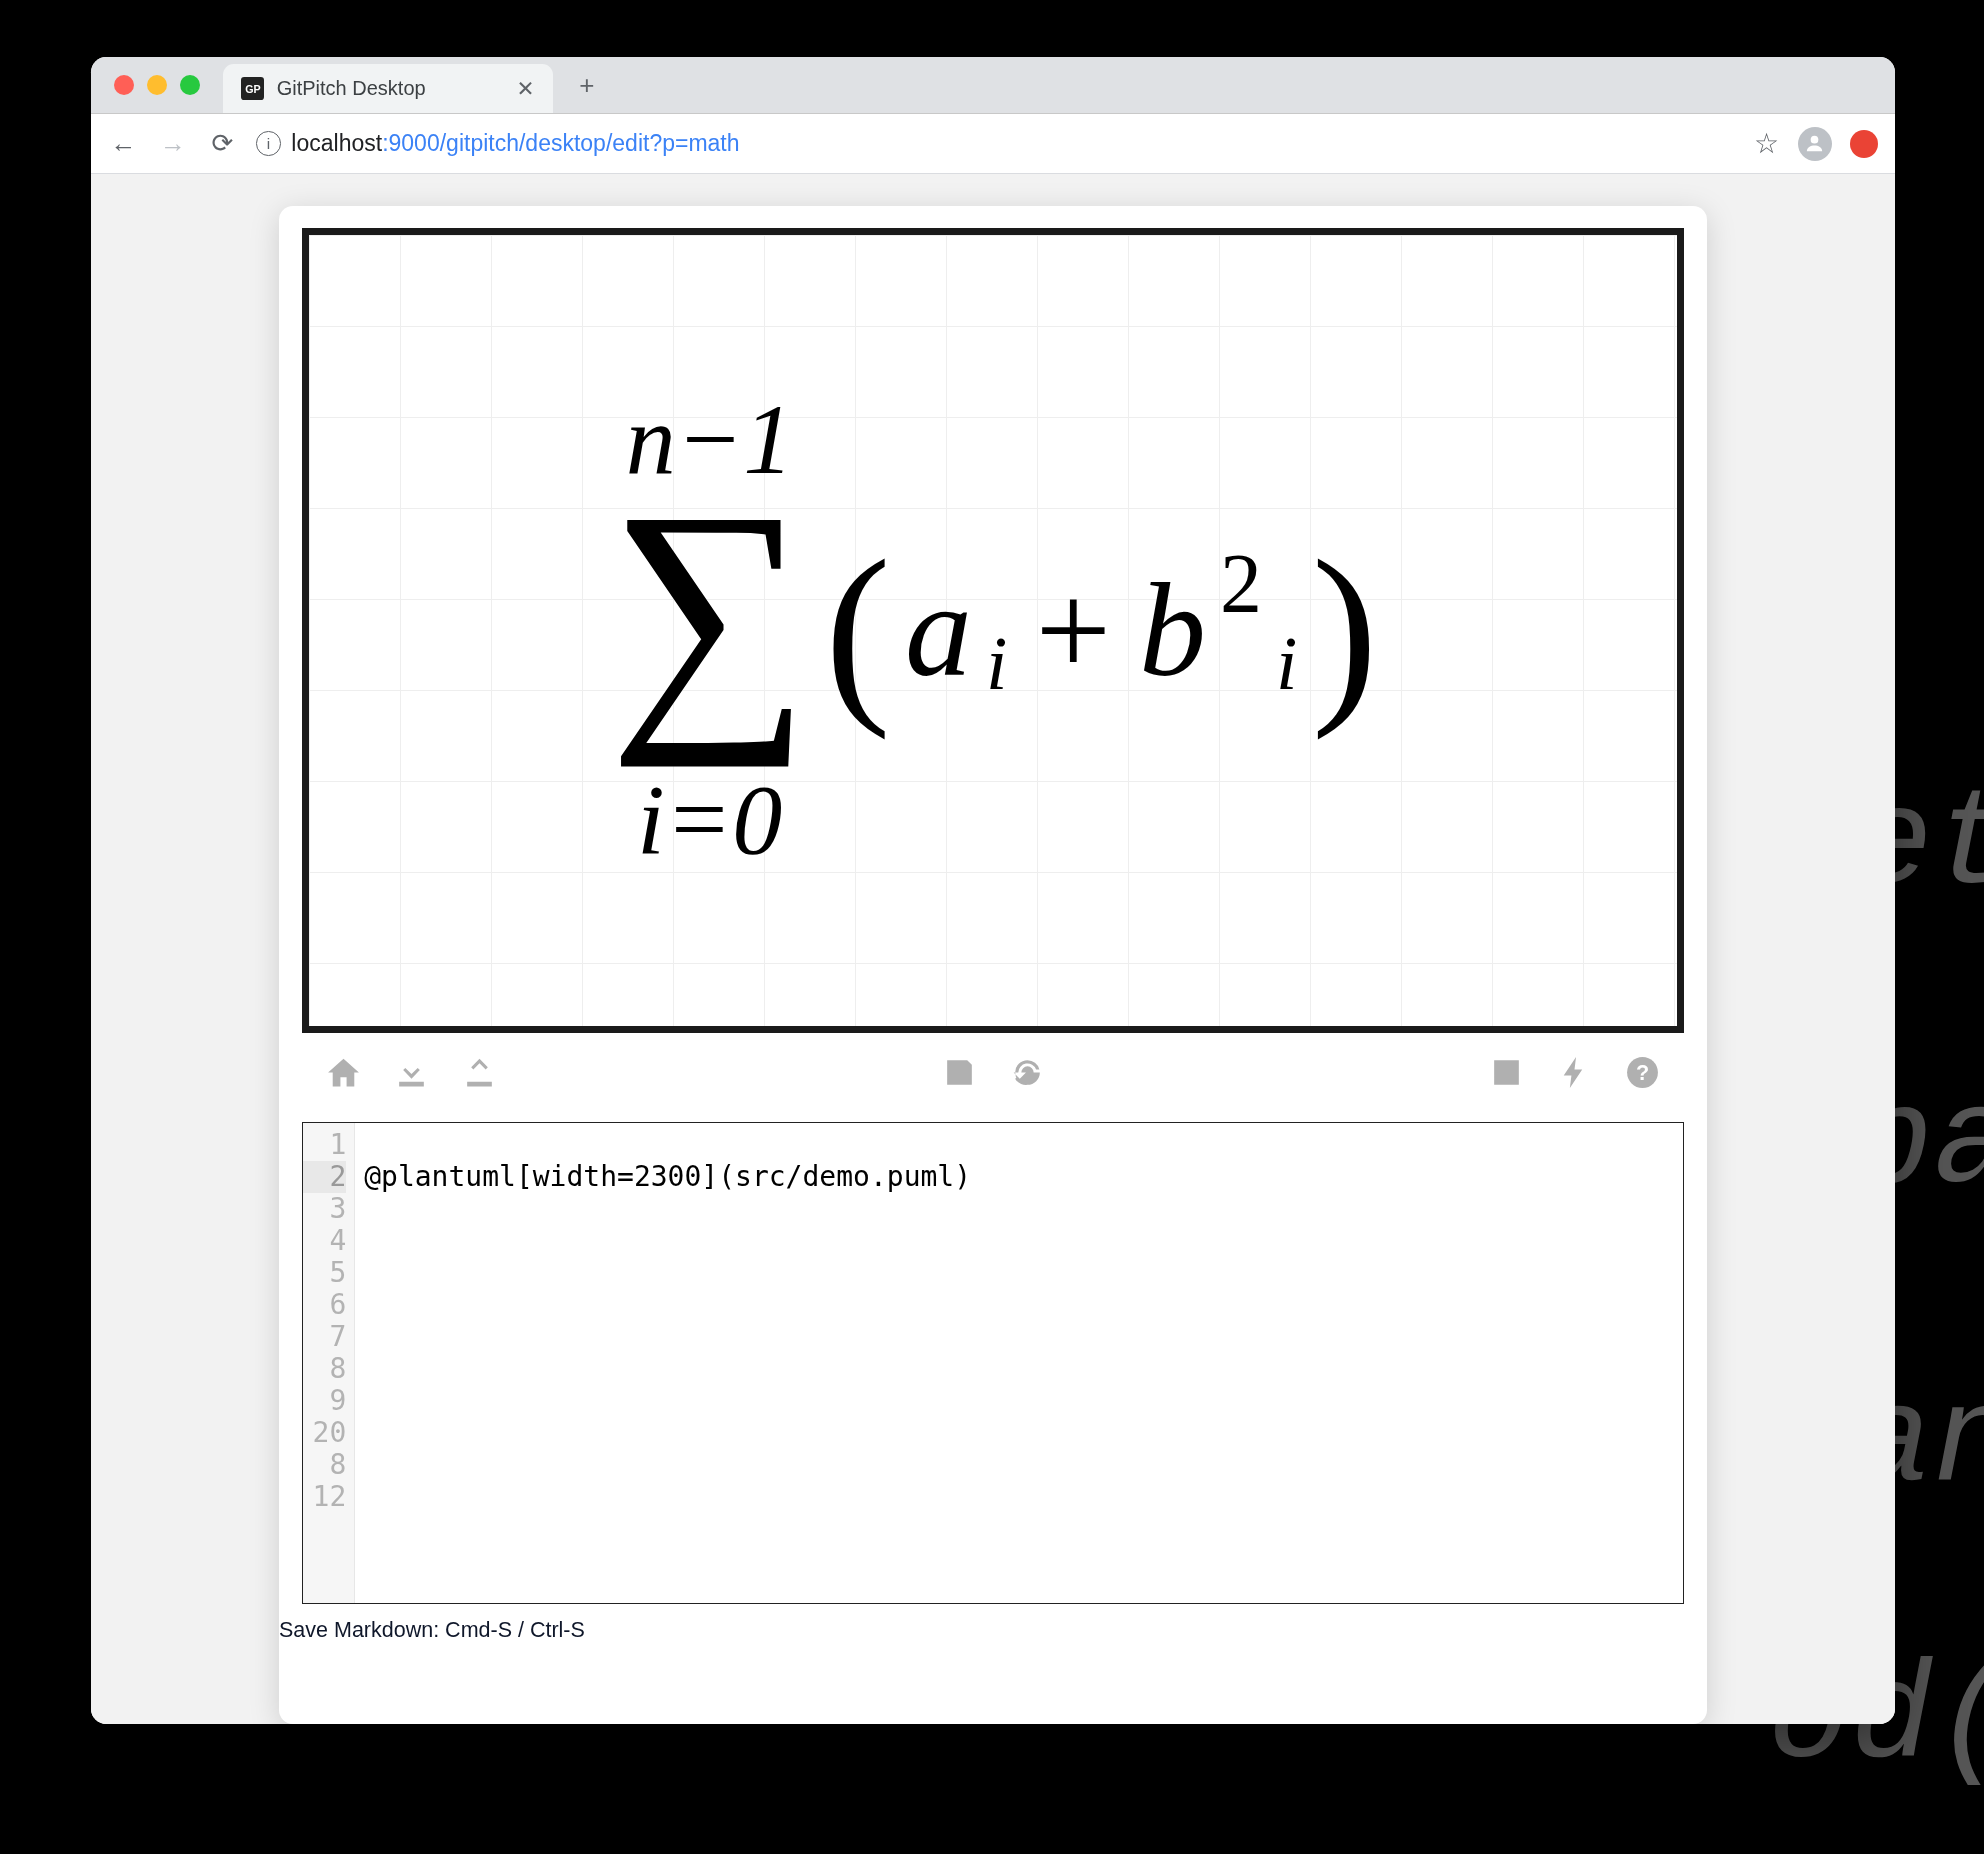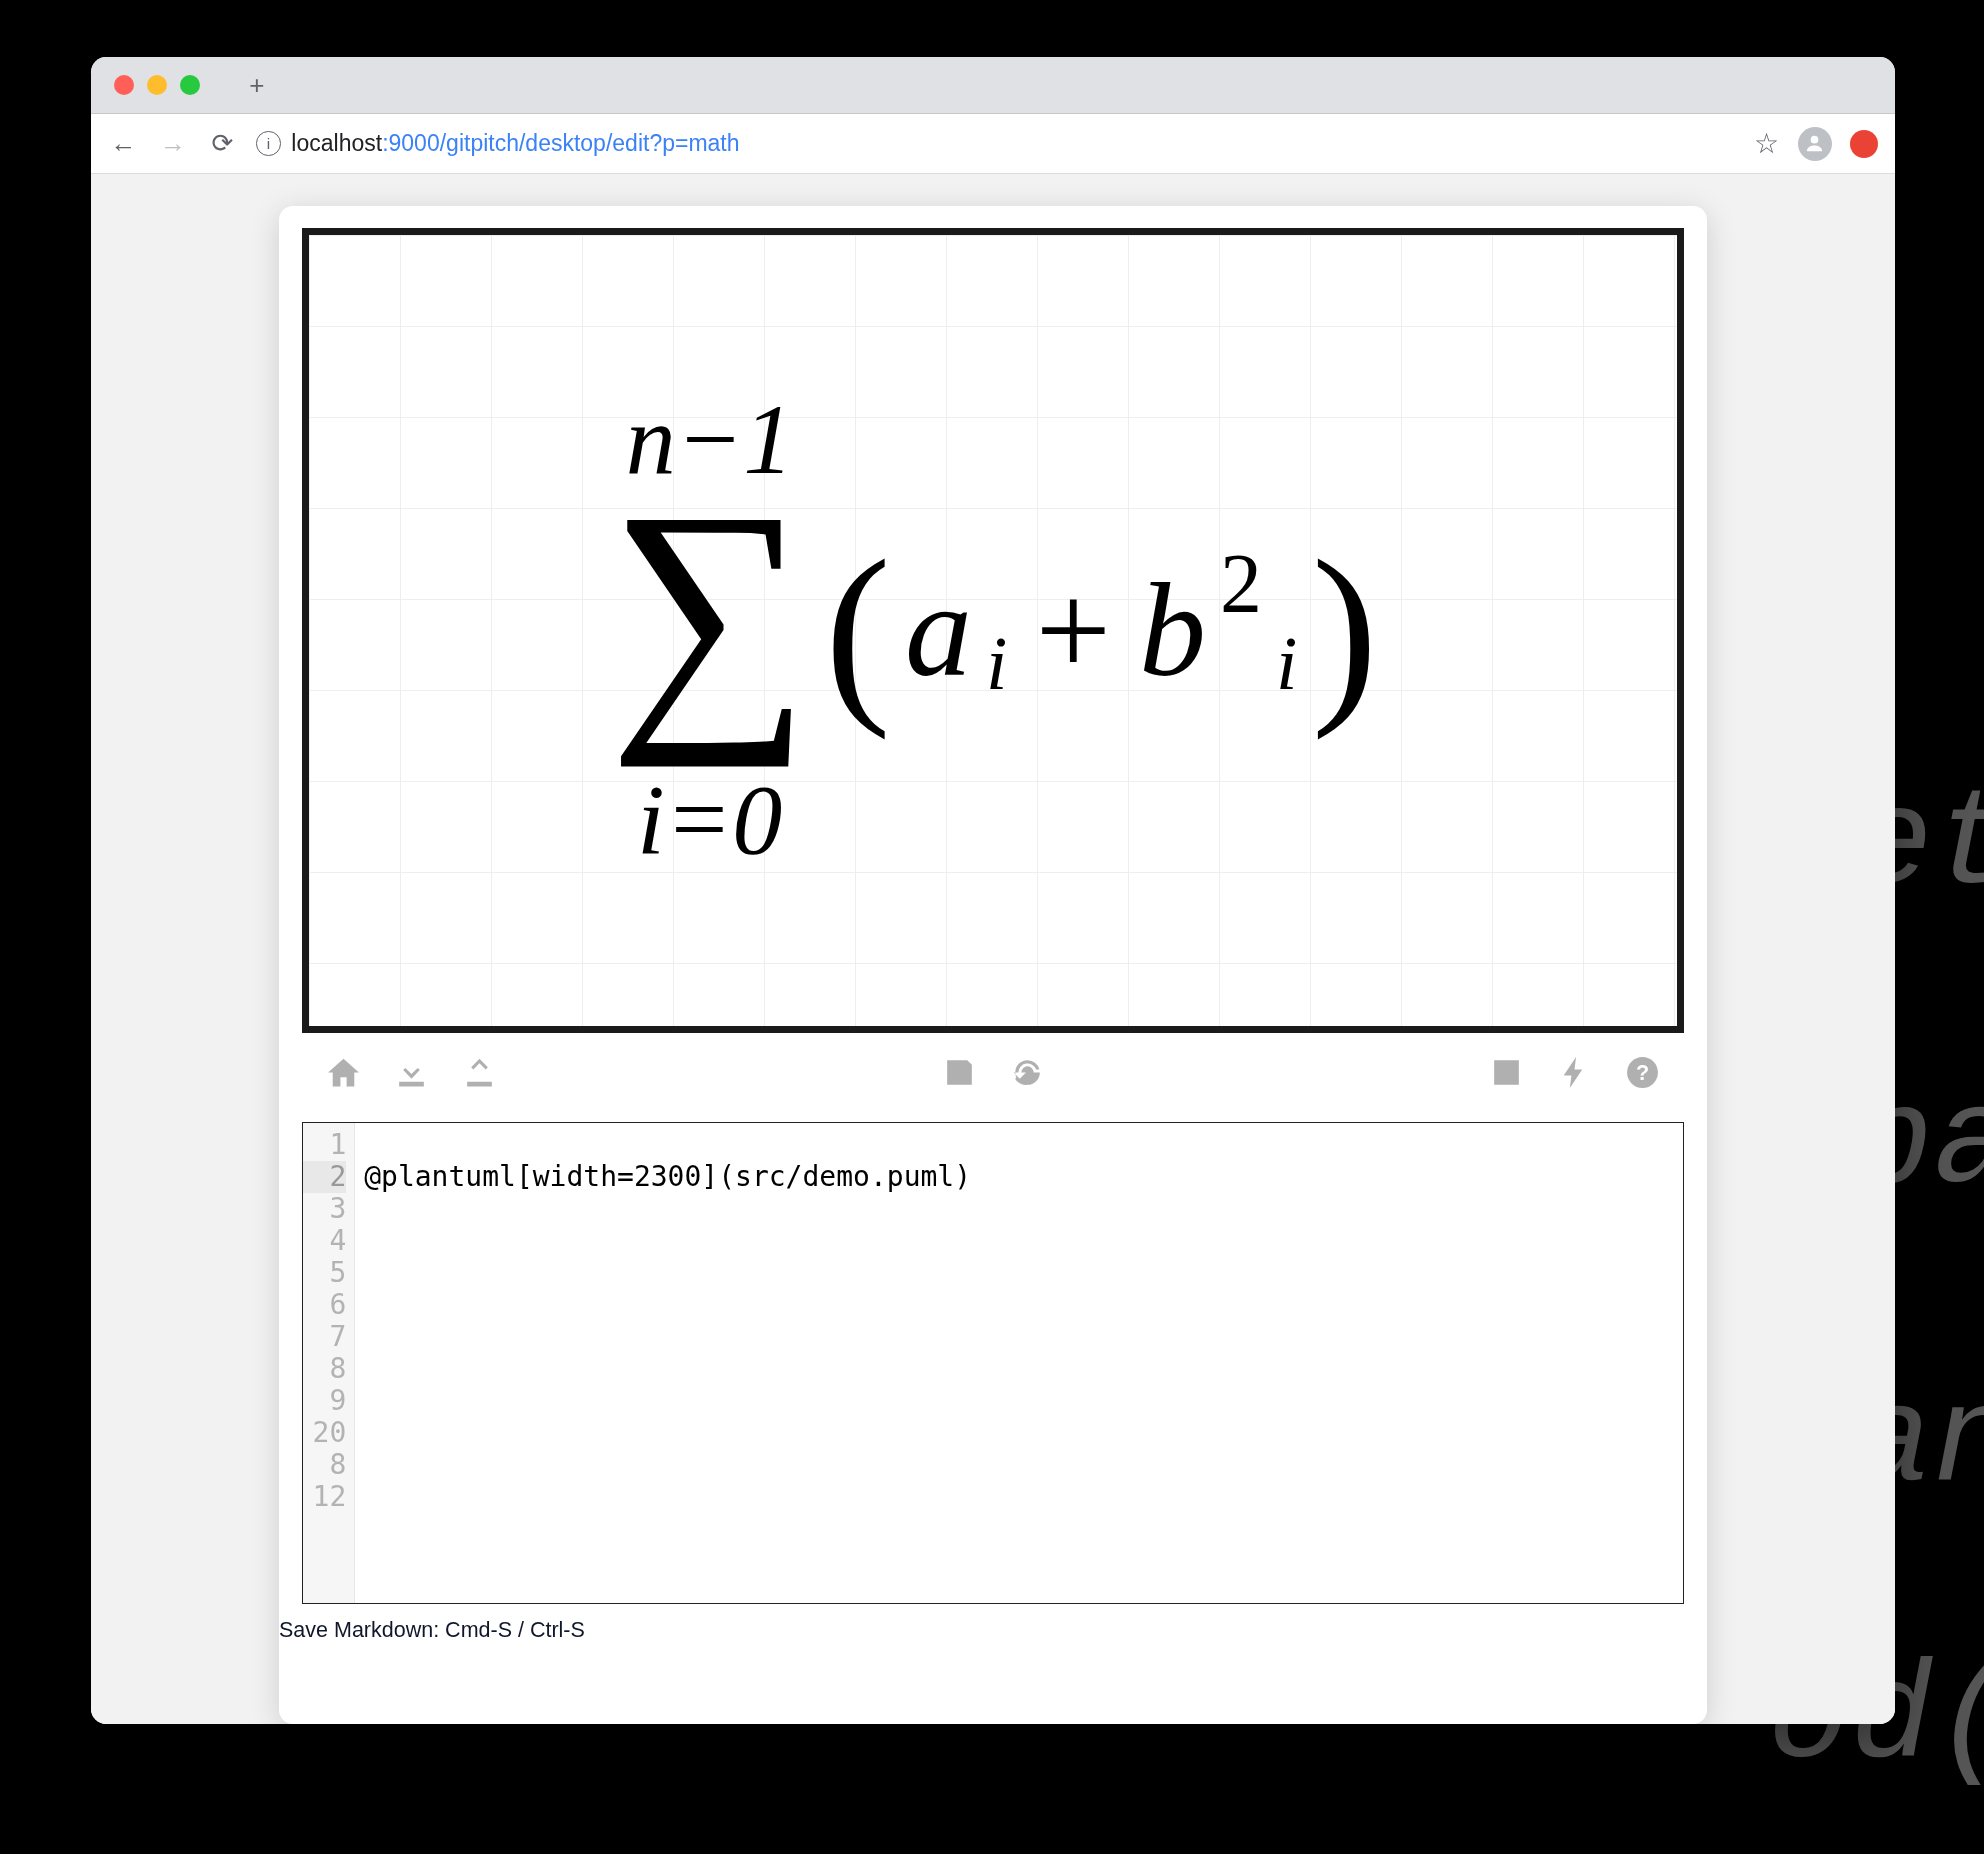--- a/index.html
+++ b/index.html
@@ -234,20 +234,25 @@
 <div class="bg-text" style="top:1066px;">pa</div>
 <div class="bg-text" style="top:1365px;">an</div>
 <div class="bg-text" style="top:1641px;">od(</div>
 
 <div class="browser-window">
   <div class="titlebar">
     <div class="traffic-lights">
       <div class="dot red"></div>
       <div class="dot yellow"></div>
       <div class="dot green"></div>
+    </div>
+    <div class="tab">
+      <div class="favicon">GP</div>
+      <div class="tab-title">GitPitch Desktop</div>
+      <div class="tab-close">✕</div>
     </div>
     <div class="new-tab-btn">+</div>
   </div>
 
   <div class="addressbar-row">
     <div class="nav-icon">←</div>
     <div class="nav-icon disabled">→</div>
     <div class="nav-icon">⟳</div>
     <div class="url-bar">
       <div class="info-icon">i</div>

